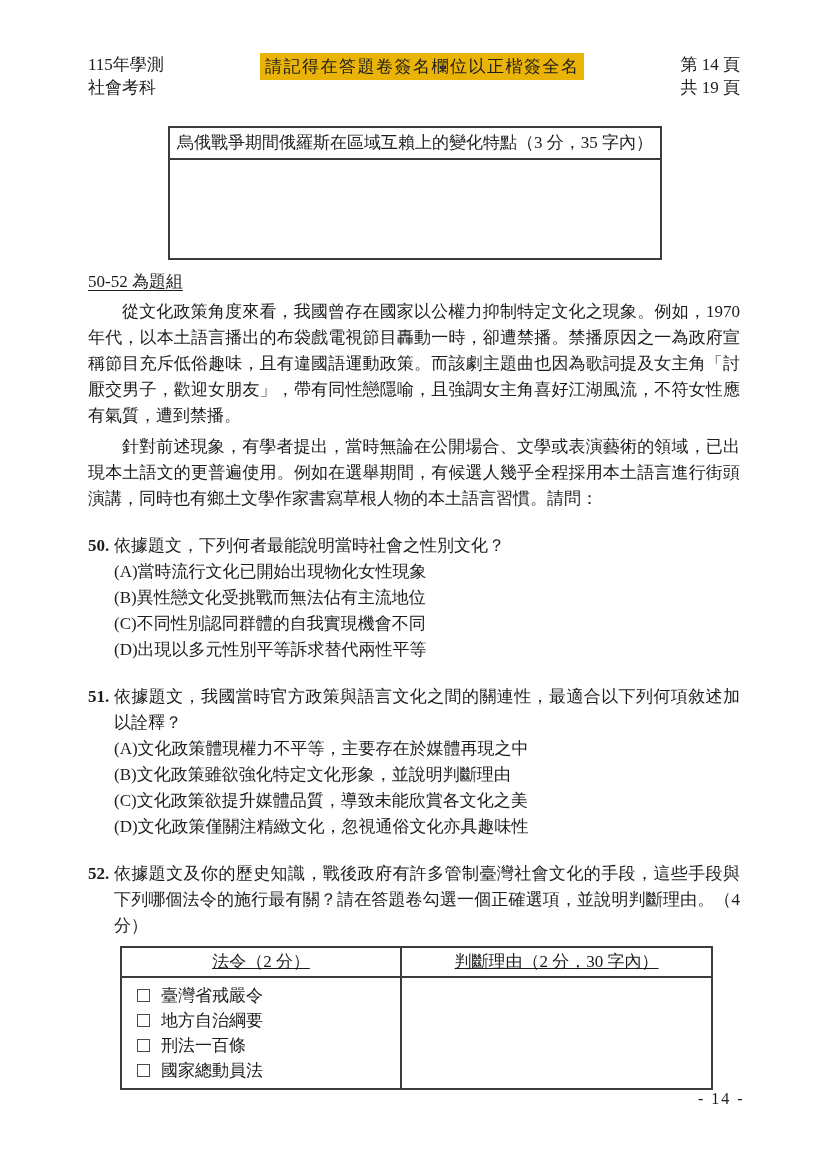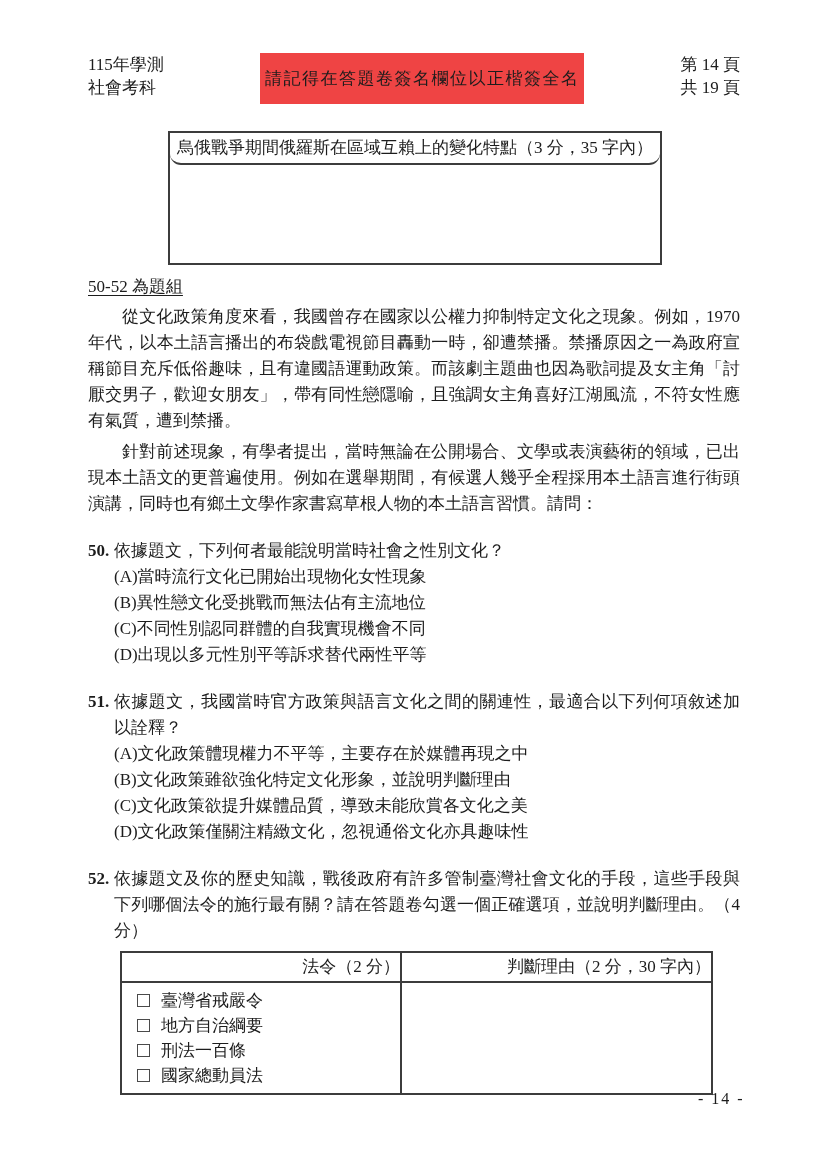--- a/index.html
+++ b/index.html
@@ -20,42 +20,41 @@
   
   .header {
     display: flex;
     justify-content: space-between;
     align-items: flex-start;
     font-size: 17px;
     line-height: 23px;
   }
   .header-left div { white-space: nowrap; }
   .notice {
-    background: #ef4444;
-    padding: 14px 5px;
+    background: #eab308;
+    padding: 2px 5px;
     letter-spacing: 1.5px;
     font-size: 17px;
     white-space: nowrap;
   }
   .header-right { text-align: right; }
   .header-right div { white-space: nowrap; }
 
   
   .answer-box {
     width: 494px;
     margin: 27px 0 0 80px;
     border: 2px solid #3c3c3c;
   }
   .answer-box-title {
     text-align: center;
     font-size: 17px;
     line-height: 22px;
     padding: 4px 2px;
     border-bottom: 2px solid #3c3c3c;
-    border-radius: 11px;
   }
   .answer-box-body { height: 98px; }
 
   
   .group-heading {
     margin-top: 11px;
     font-size: 17px;
     line-height: 22px;
     text-decoration: underline;
     text-underline-offset: 3px;
@@ -94,23 +93,24 @@
     width: 593px;
     margin: 7px 0 0 32px;
     border-collapse: collapse;
     font-size: 17px;
   }
   .law-table th, .law-table td {
     border: 2px solid #3c3c3c;
   }
   .law-table th {
     font-weight: normal;
-    text-align: right;
+    text-align: center;
     padding: 3px 0;
     line-height: 22px;
+    text-decoration: underline;
   }
   .col-law { width: 280px; }
   .law-table td {
     vertical-align: top;
     height: 96px;
   }
   .law-list { padding: 5px 0 5px 15px; }
   .law-item { line-height: 25px; white-space: nowrap; }
   .checkbox {
     display: inline-block;

